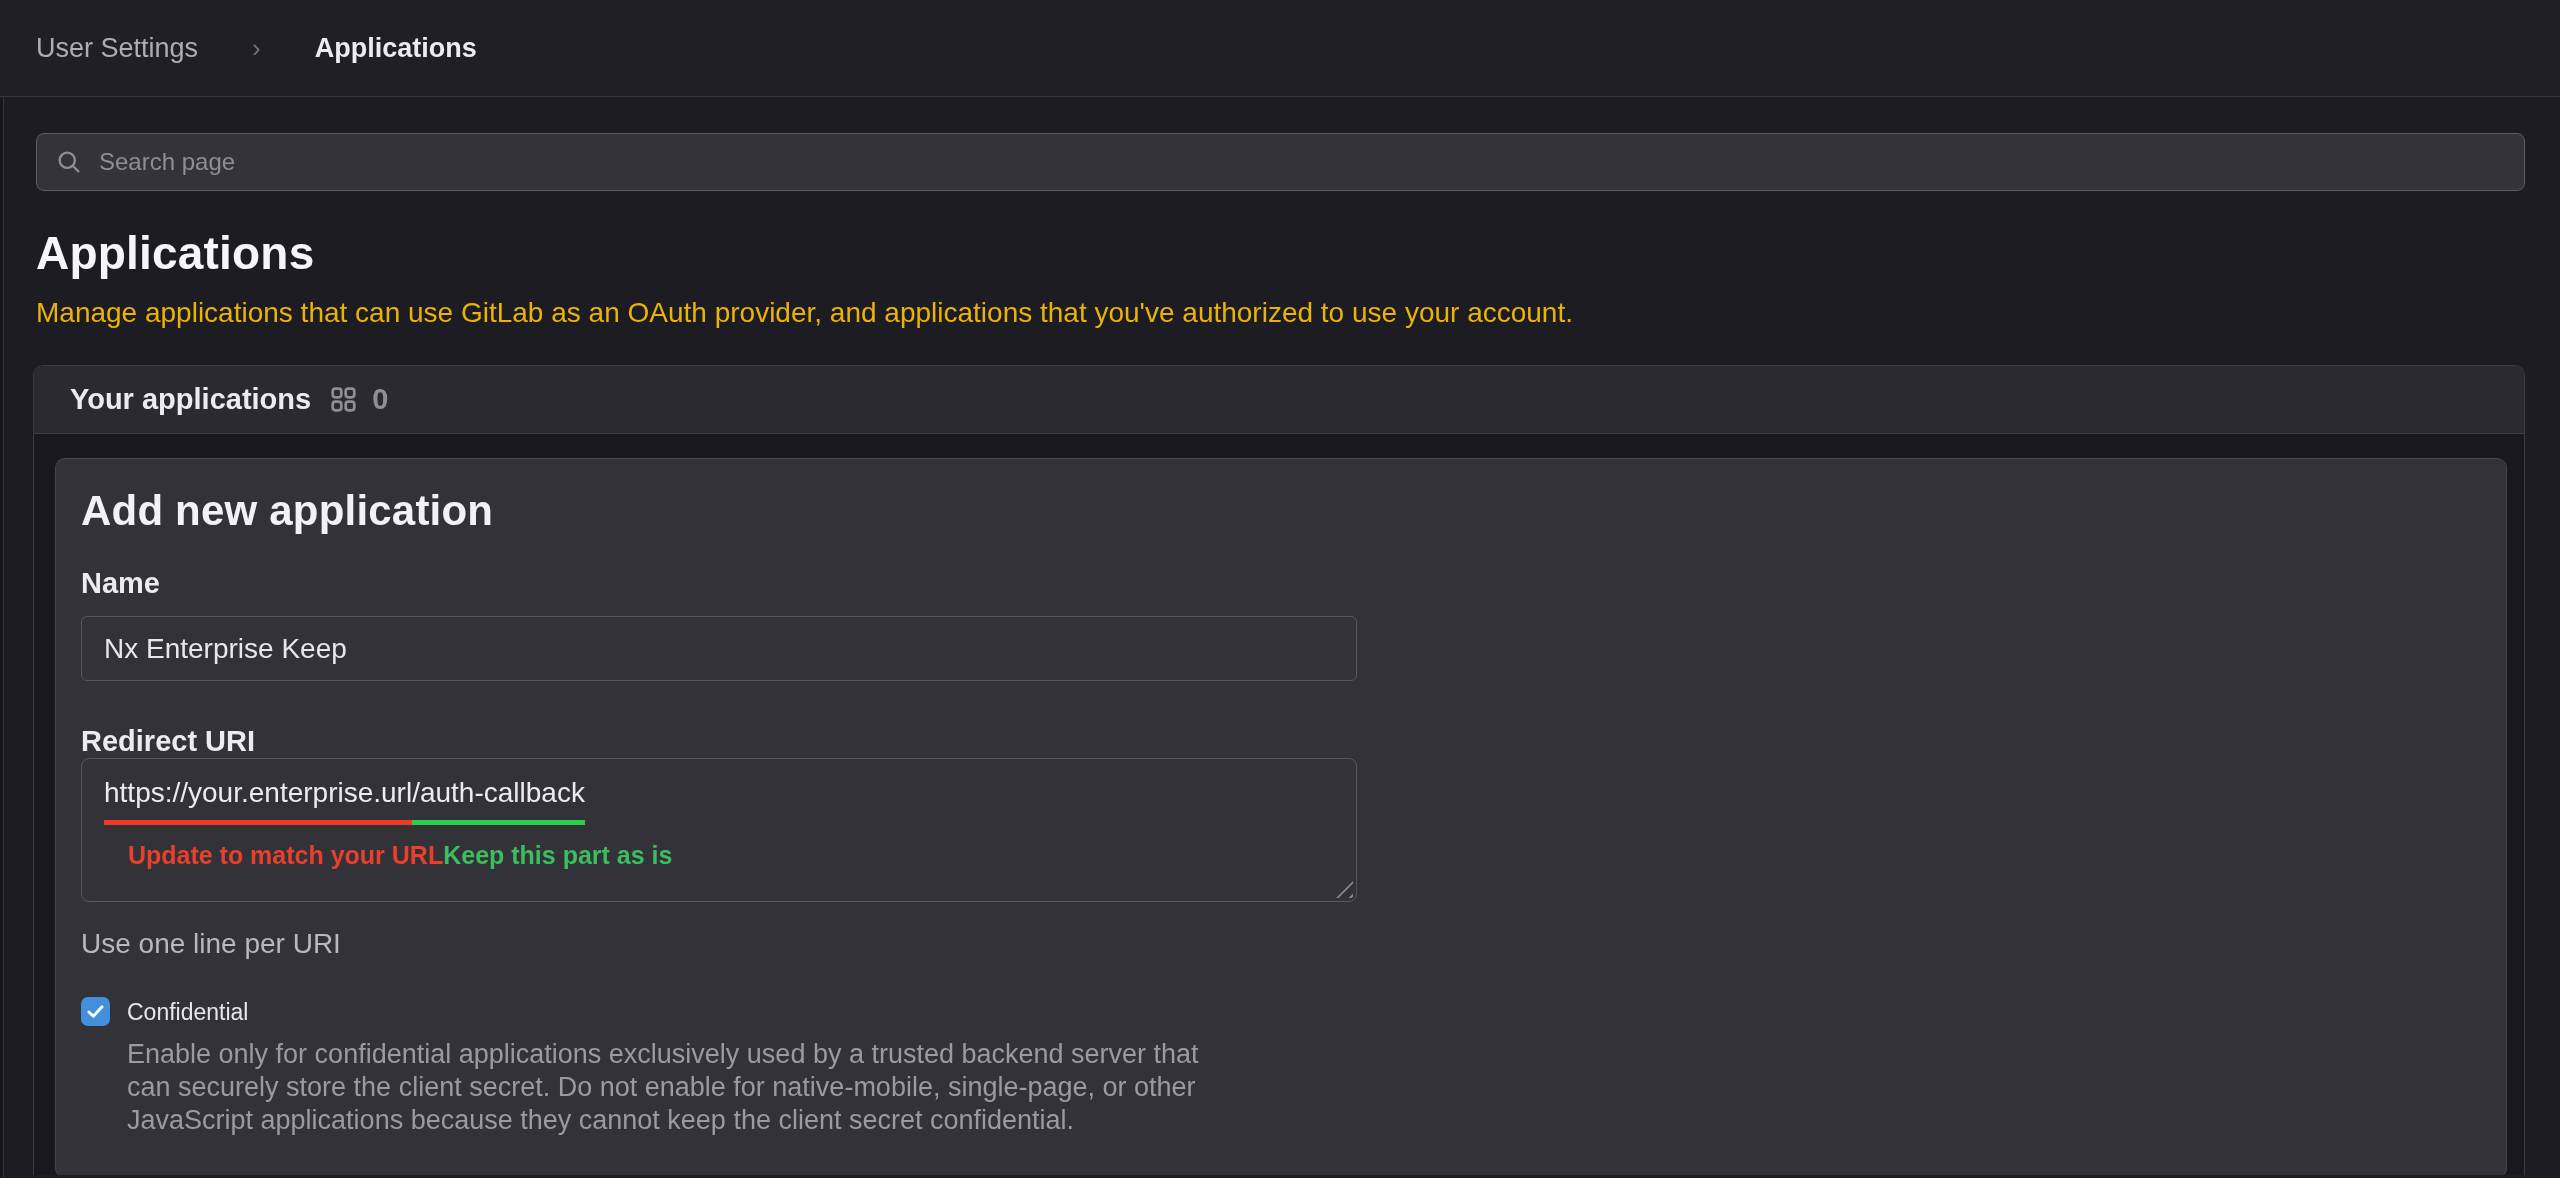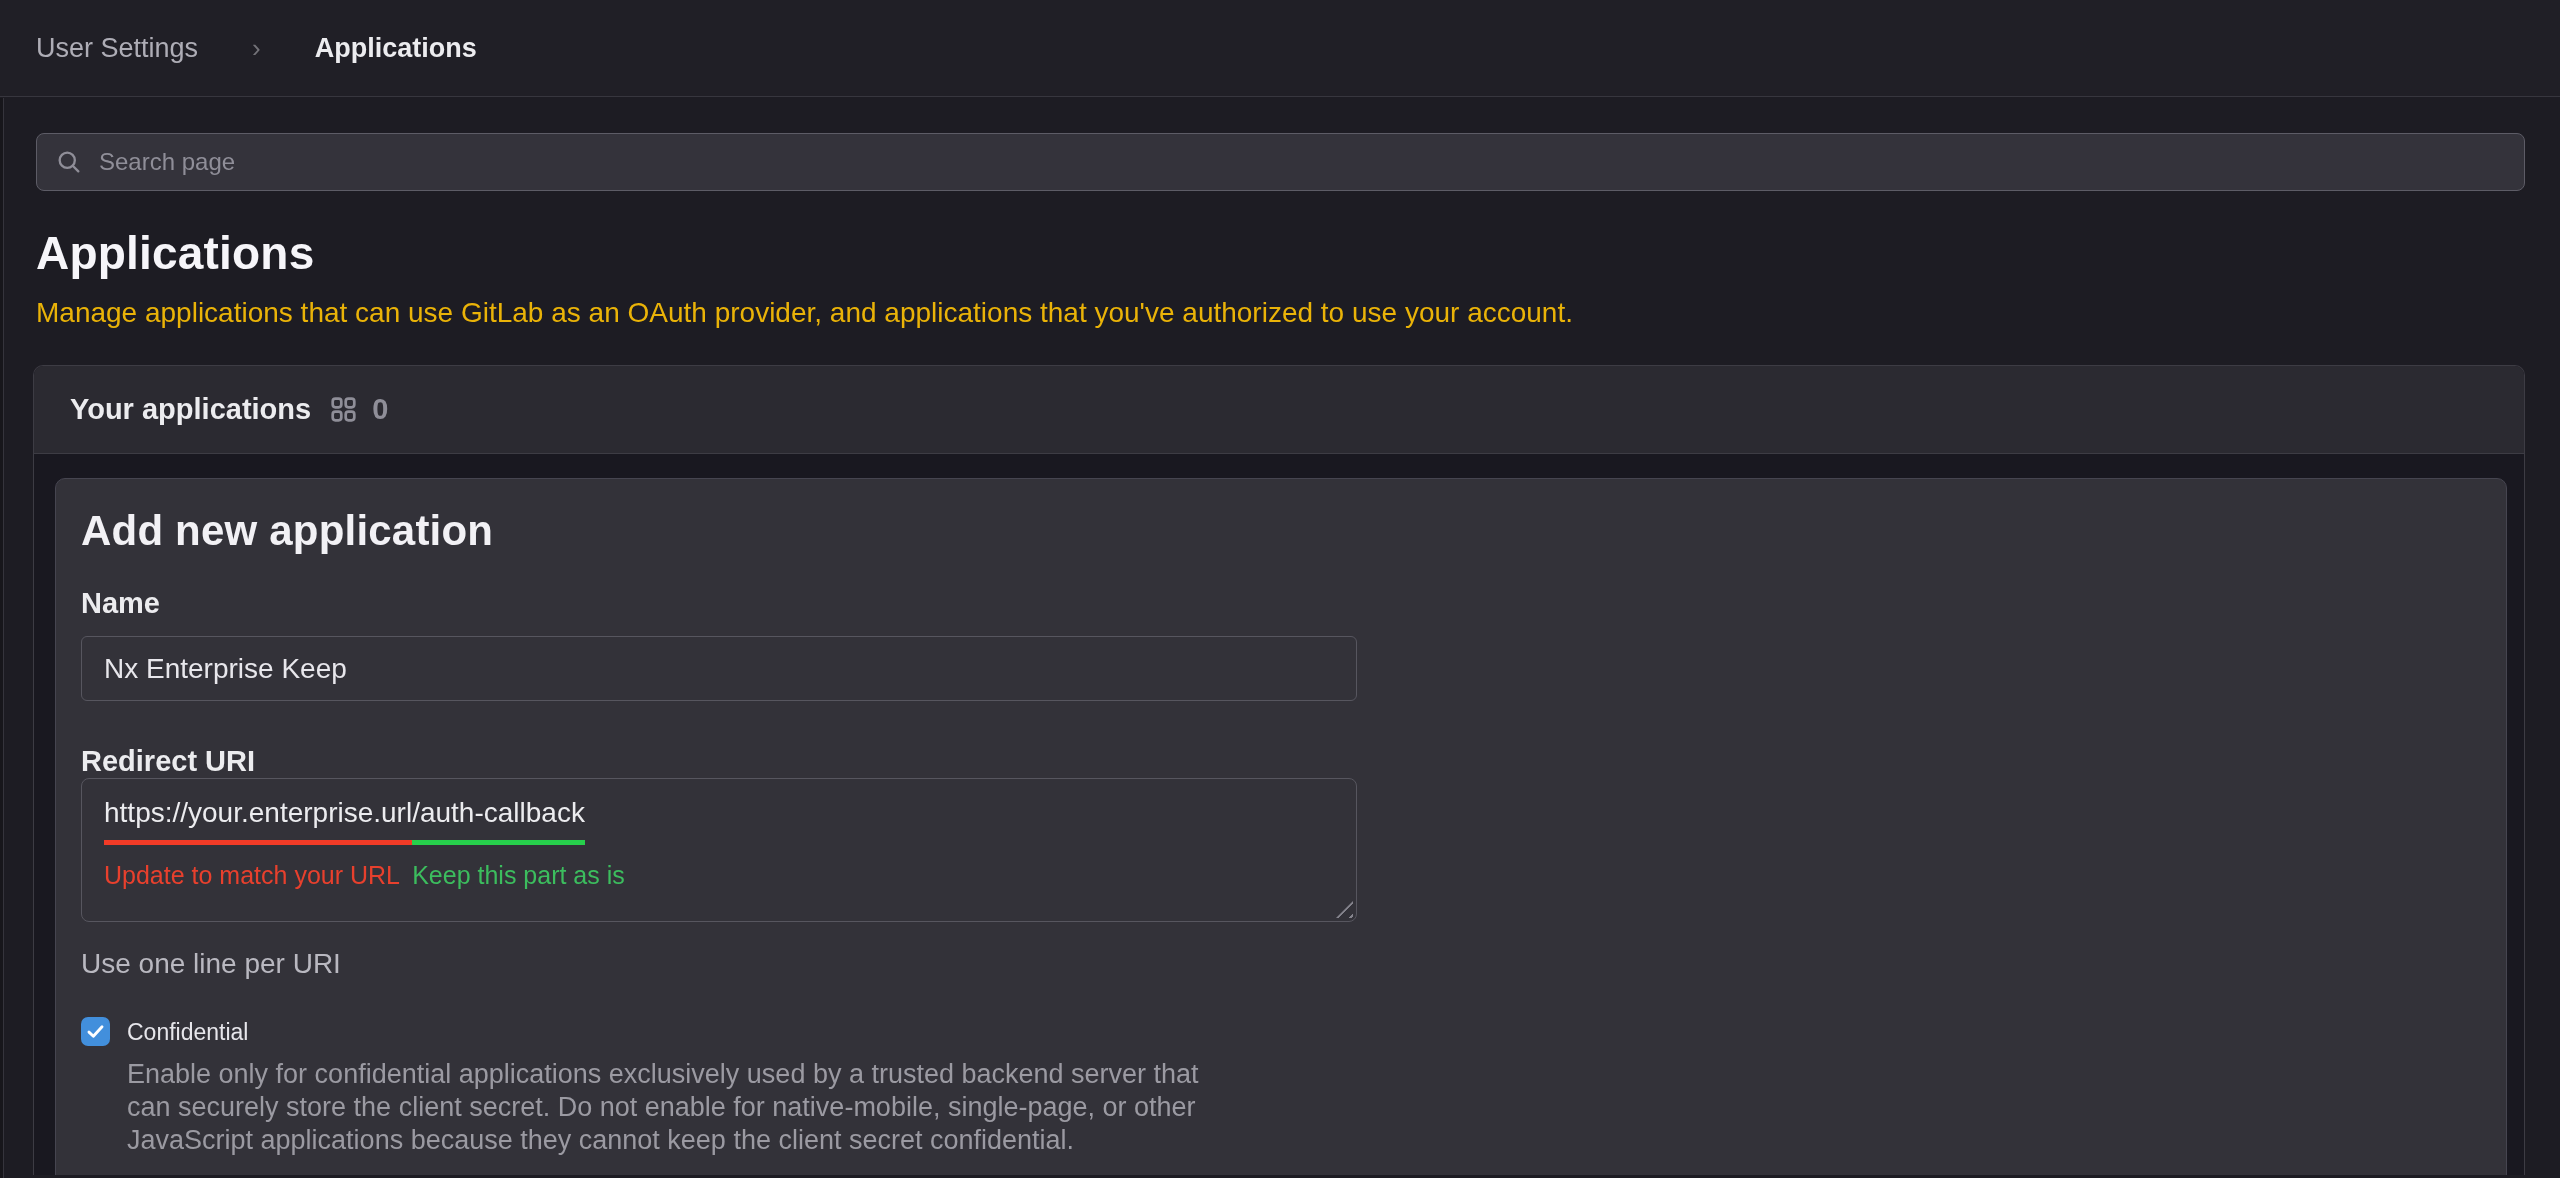--- a/index.html
+++ b/index.html
@@ -56,21 +56,21 @@
     margin:32px 0 0 -3px;
     width:2492px;
     height:810px;
     background:#191820;
     border:1px solid #3d3c44;
     border-bottom:none;
     border-radius:10px 10px 0 0;
     overflow:hidden;
   }
   .panel-header {
-    height:88px;
+    height:68px;
     background:#2b2a31;
     border-bottom:1px solid #3d3c44;
     display:flex; align-items:center; gap:15px;
     padding:0 36px;
   }
   .panel-title { font-size:29px; font-weight:700; color:#ececef; margin-right:4px; }
   .panel-count { font-size:29px; font-weight:700; color:#8f8e98; }
   .panel-body { padding:24px 17px 0 21px; height:717px; }
 
   
@@ -103,21 +103,21 @@
     background:transparent;
   }
   .url-line {
     position:absolute; top:18px; left:22px;
     font-size:28px; color:#ececef; white-space:pre;
   }
   .url-line .seg { display:inline-block; padding-bottom:11px; }
   .seg-red   { border-bottom:5px solid #f23b27; }
   .seg-green { border-bottom:5px solid #27d04c; }
   .anno-row { position:absolute; top:76px; left:22px; display:flex; font-size:25px; }
-  .anno-cell { text-align:left; }
+  .anno-cell { text-align:right;font-weight:bold; }
   .ghost { display:block; height:0; overflow:hidden; visibility:hidden; font-size:28px; white-space:pre; }
   .anno { display:block; margin-top:6px; white-space:nowrap; }
   .anno-red   { color:#e8402d; }
   .anno-green { color:#3cbd5e; }
   .resize-handle {
     position:absolute; right:3px; bottom:3px; width:17px; height:17px;
     clip-path:polygon(100% 0,100% 100%,0 100%);
     background:repeating-linear-gradient(135deg,transparent 0 3px,#84838c 3px 5px,transparent 5px 9px);
   }
 

